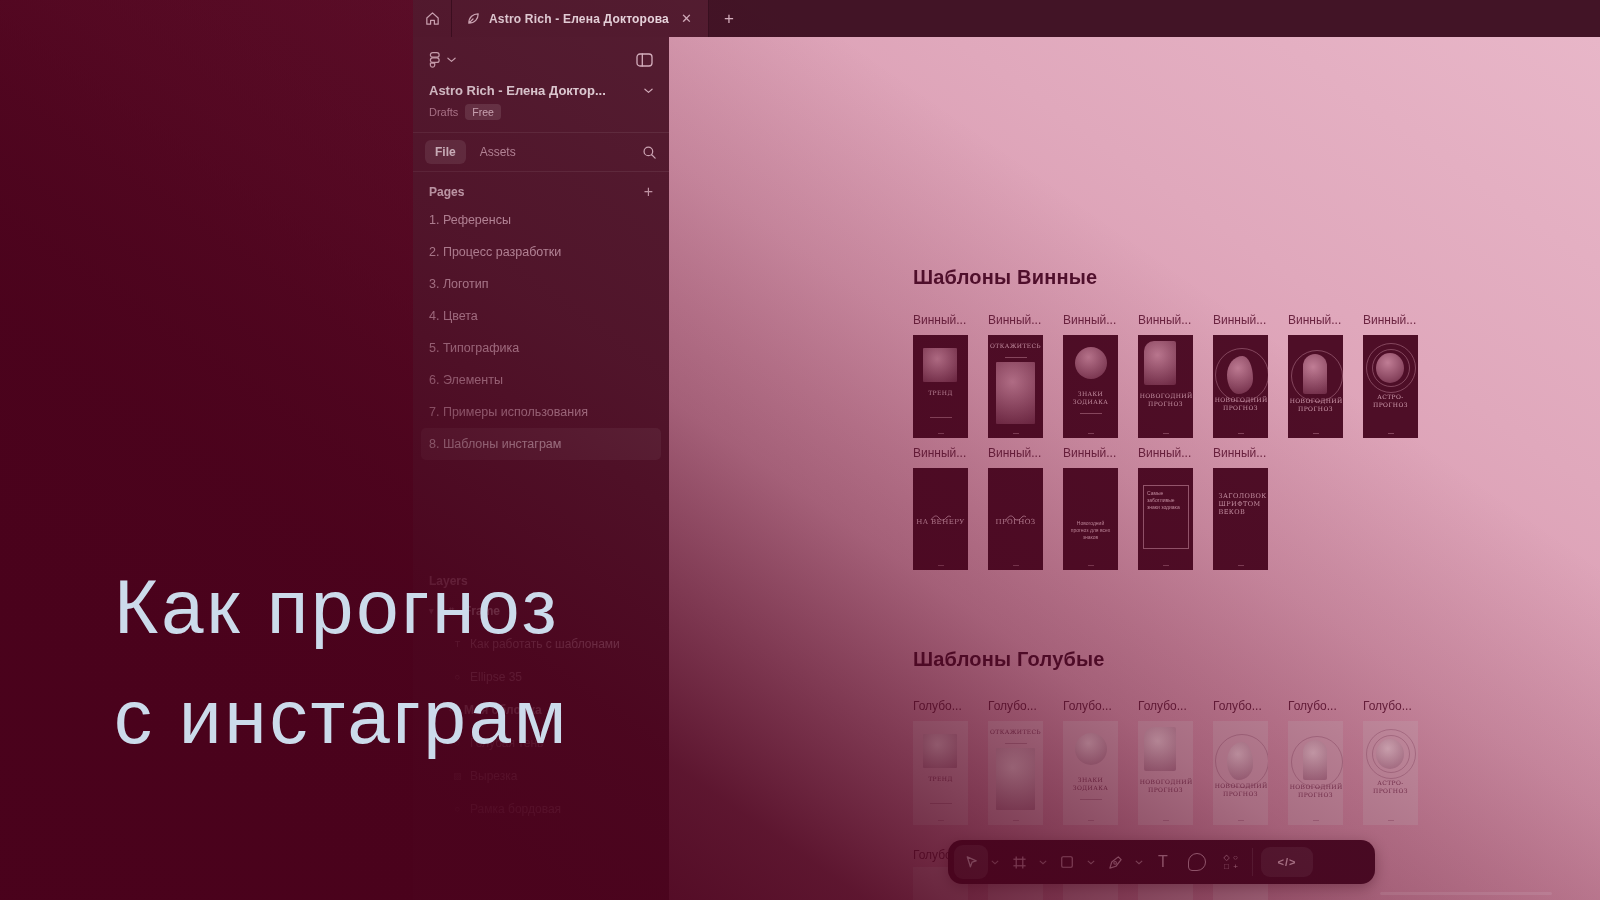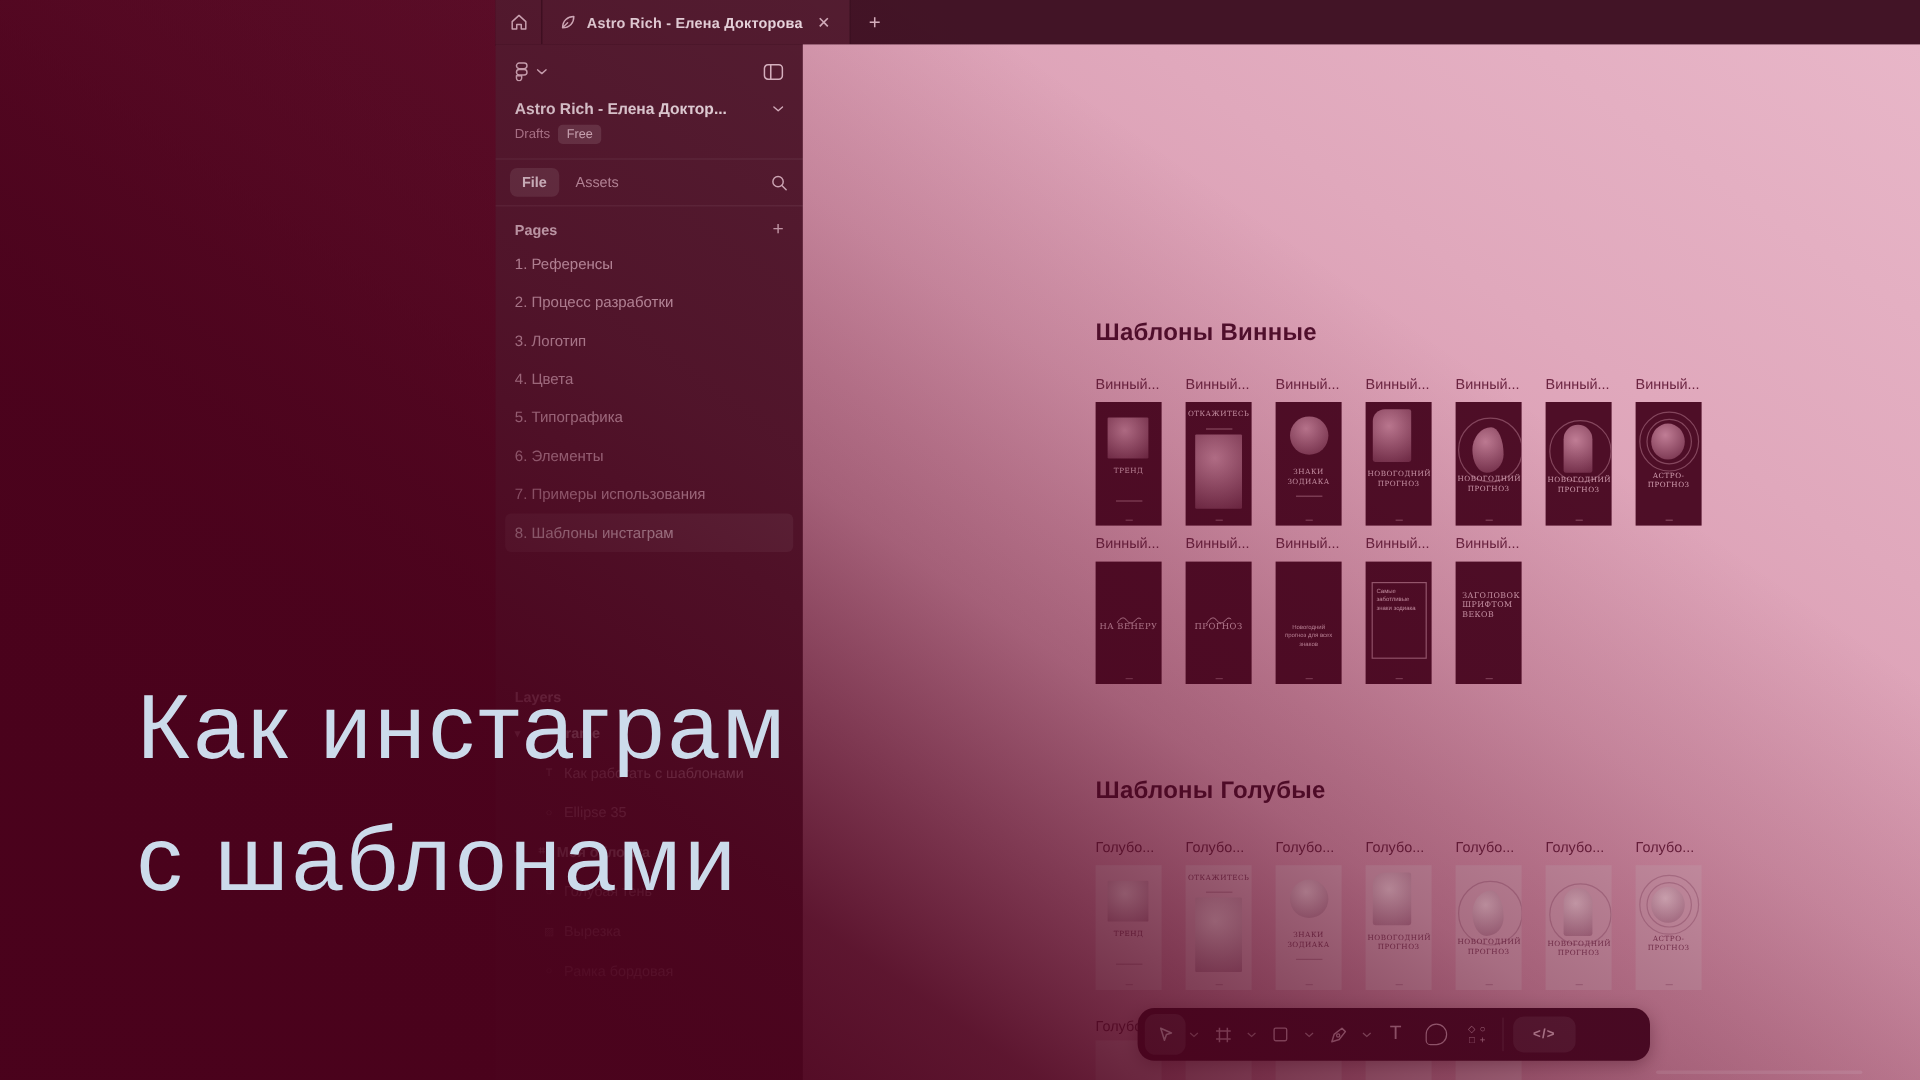--- a/index.html
+++ b/index.html
@@ -385,17 +385,17 @@
       <div class="tbar-div"></div>
       <div class="dev-pill">
         <span>&lt;/&gt;</span>
       </div>
     </div>
   </div>
 
   <div class="overlay"></div>
 
   <div class="cover-title">
-    <div>Как инстаграм</div>
-    <div>с шаблонами</div>
+    <div>Как прогноз</div>
+    <div>с инстаграм</div>
   </div>
 
 </div>
 
 </body></html>

